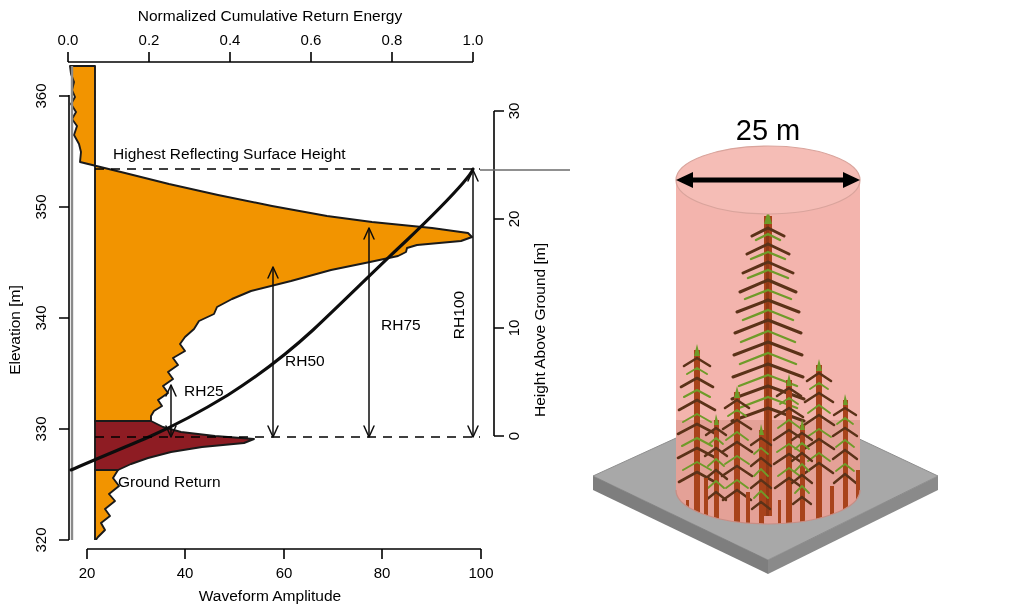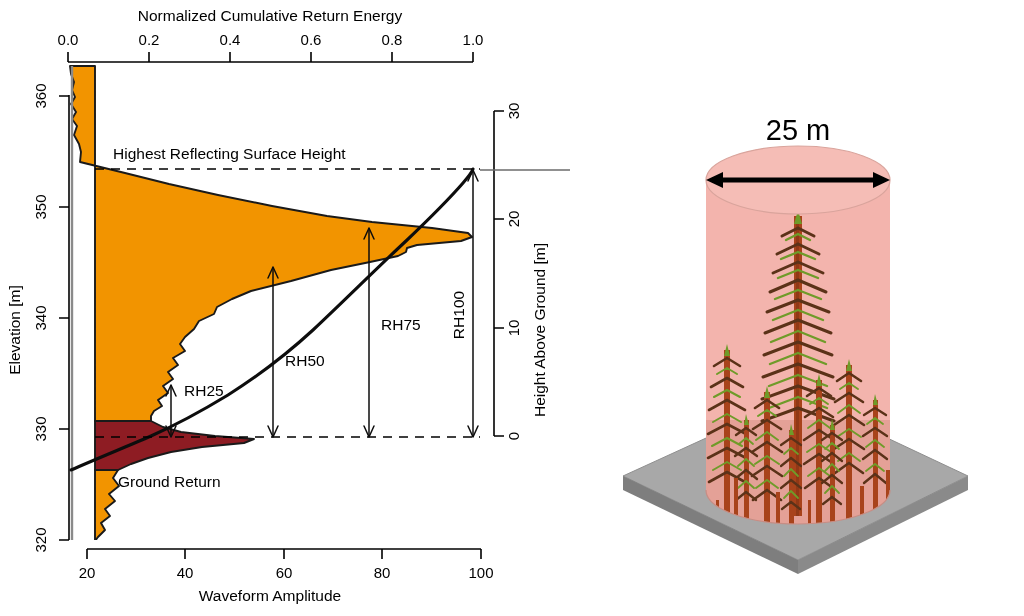--- a/index.html
+++ b/index.html
@@ -19,21 +19,21 @@
     position: absolute;
     left: 0; top: 0;
     width: 1024px;
     height: 616px;
   }
   .panel {
     position: absolute;
     top: 0;
   }
   #waveform-panel { left: 0; width: 570px; height: 616px; }
-  #plot3d-panel  { left: 568px; width: 454px; height: 616px; }
+  #plot3d-panel  { left: 538px; width: 454px; height: 616px; }
 
   svg { display: block; overflow: visible; }
 
   .axis-title {
     font-size: 15.5px;
     fill: #000;
   }
   .tick-label {
     font-size: 15px;
     fill: #000;

